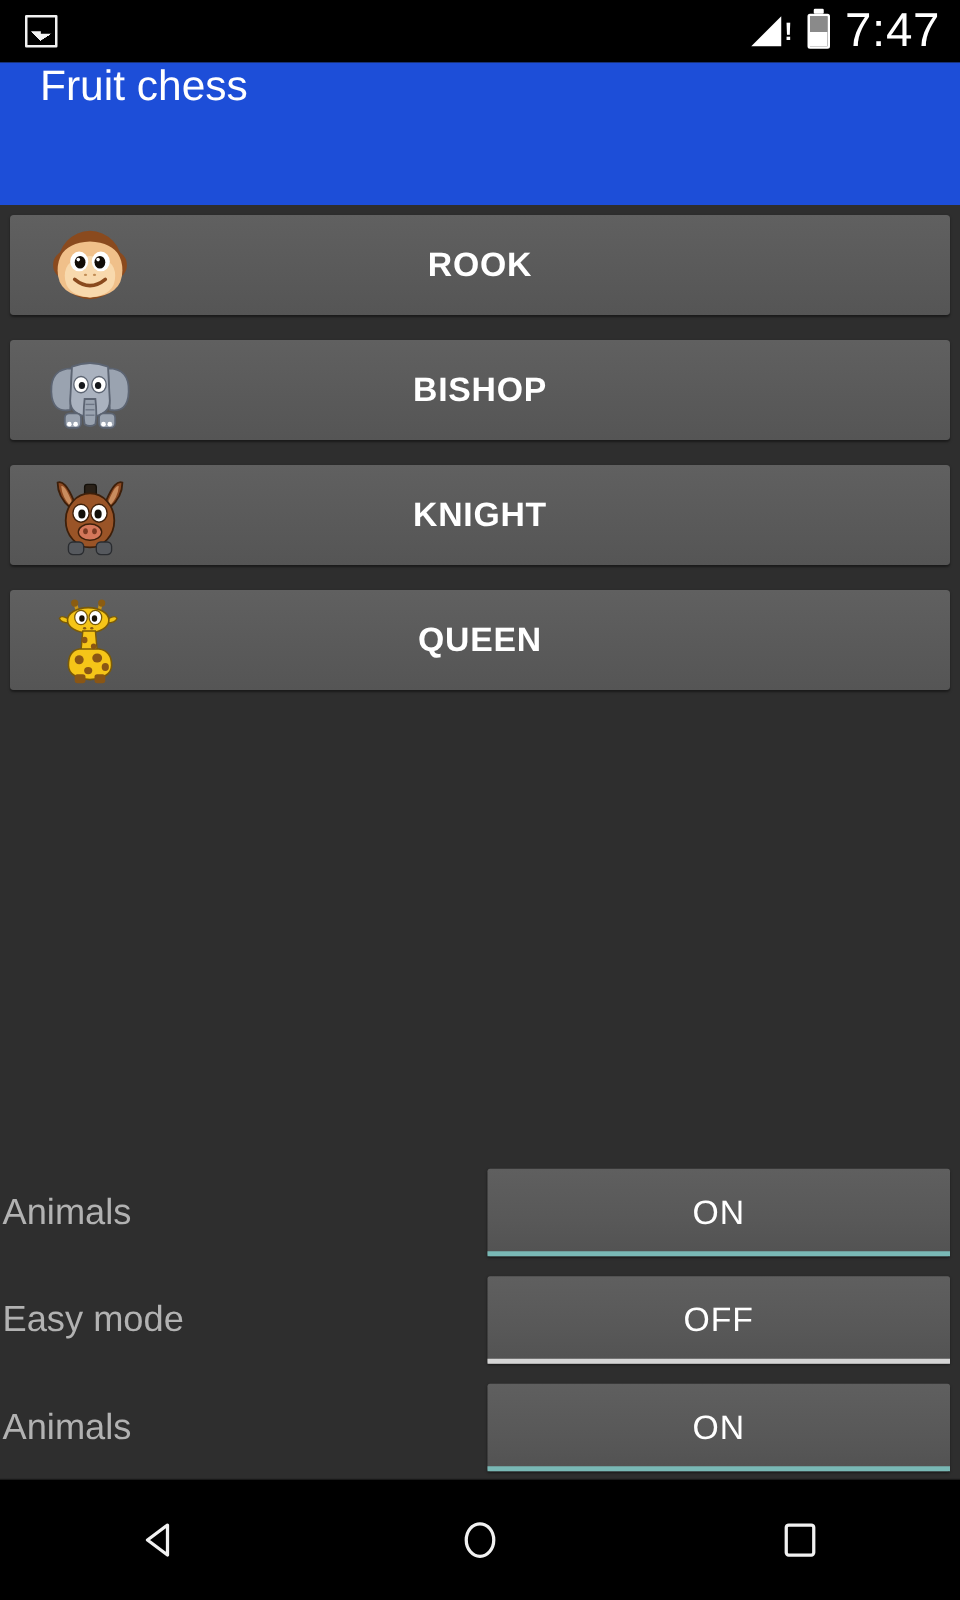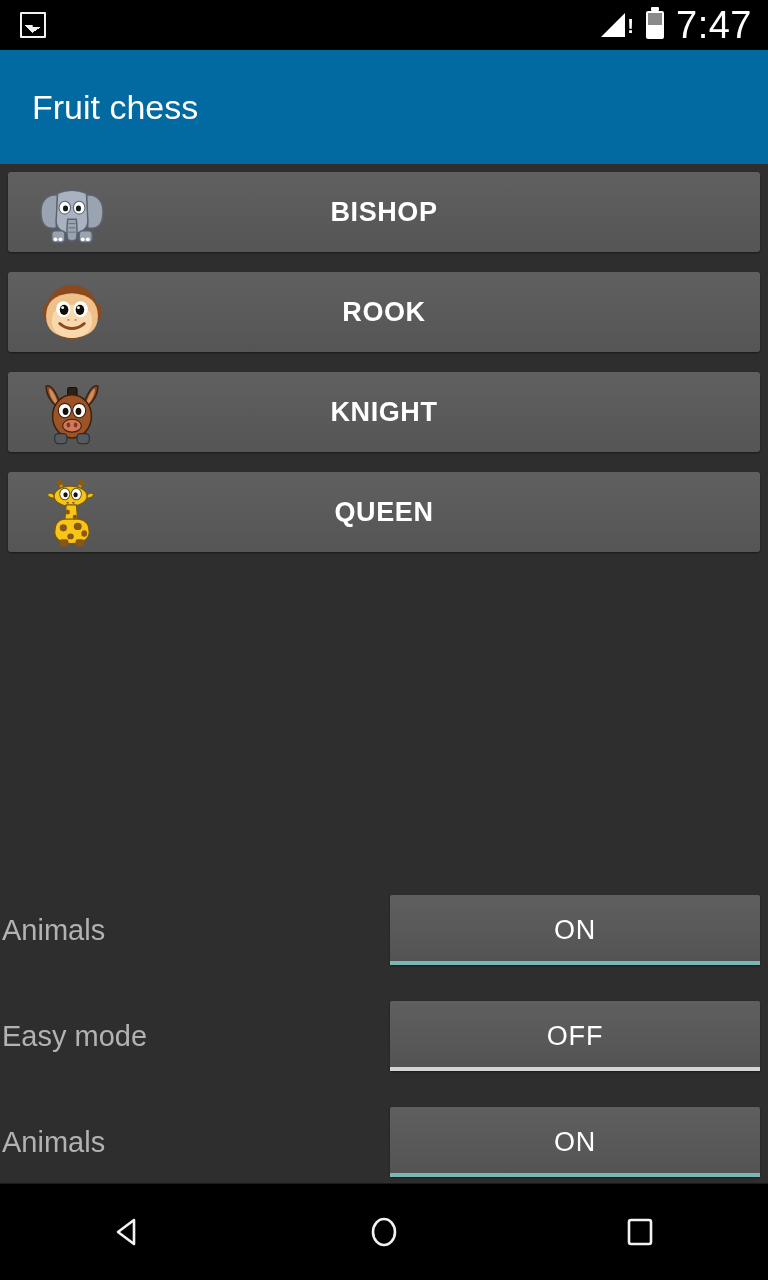--- a/index.html
+++ b/index.html
@@ -83,23 +83,22 @@
   .clock {
     color: #ffffff;
     font-size: 38px;
     font-weight: 400;
     letter-spacing: 0.5px;
   }
 
   
   .app-header {
     flex: 0 0 114px;
-    background: #0369a1;
-    display: flex;
-    align-items: center;
+    background: #1d4ed8;
+    display: flex;
     padding-left: 32px;
     box-shadow: 0 2px 3px rgba(0,0,0,0.35);
   }
   .app-title {
     color: #ffffff;
     font-size: 34px;
     font-weight: 400;
   }
 
   
@@ -141,21 +140,21 @@
     font-weight: 700;
     letter-spacing: 0.6px;
   }
 
   
   .settings {
     margin-top: auto;
     padding-bottom: 6px;
     display: flex;
     flex-direction: column;
-    gap: 36px;
+    gap: 16px;
   }
   .setting-row {
     display: flex;
     align-items: center;
     height: 70px;
   }
   .setting-label {
     color: #b2b2b2;
     font-size: 29px;
     font-weight: 400;
@@ -224,20 +223,44 @@
     </div>
   </div>
 
   <div class="app-header">
     <div class="app-title">Fruit chess</div>
   </div>
 
   <div class="content">
 
     <div class="piece-list">
+
+      <div class="piece-button">
+        <span class="piece-icon">
+          <svg viewBox="0 0 100 100">
+            <ellipse cx="22" cy="50" rx="13" ry="15" fill="#8a4a1e"></ellipse>
+            <ellipse cx="78" cy="50" rx="13" ry="15" fill="#8a4a1e"></ellipse>
+            <ellipse cx="22" cy="50" rx="7" ry="9" fill="#e8b07a"></ellipse>
+            <ellipse cx="78" cy="50" rx="7" ry="9" fill="#e8b07a"></ellipse>
+            <ellipse cx="50" cy="50" rx="36" ry="38" fill="#8a4a1e"></ellipse>
+            <path d="M14 56 Q14 26 50 24 Q86 26 86 56 Q86 84 50 86 Q14 84 14 56 Z" fill="#f0c08a"></path>
+            <path d="M22 62 Q22 42 50 40 Q78 42 78 62 Q78 84 50 86 Q22 84 22 62 Z" fill="#f8d9ad"></path>
+            <ellipse cx="38" cy="46" rx="10" ry="11" fill="#ffffff"></ellipse>
+            <ellipse cx="62" cy="46" rx="10" ry="11" fill="#ffffff"></ellipse>
+            <ellipse cx="39" cy="47" rx="6" ry="7" fill="#120c06"></ellipse>
+            <ellipse cx="61" cy="47" rx="6" ry="7" fill="#120c06"></ellipse>
+            <ellipse cx="37" cy="44" rx="2" ry="2" fill="#ffffff"></ellipse>
+            <ellipse cx="59" cy="44" rx="2" ry="2" fill="#ffffff"></ellipse>
+            <path d="M33 66 Q50 80 67 66" stroke="#8a4a1e" stroke-width="4" fill="none" stroke-linecap="round"></path>
+            <ellipse cx="45" cy="61" rx="1.8" ry="1.2" fill="#c08c55"></ellipse>
+            <ellipse cx="55" cy="61" rx="1.8" ry="1.2" fill="#c08c55"></ellipse>
+          </svg>
+        </span>
+        <span class="piece-label">ROOK</span>
+      </div>
 
       <div class="piece-button">
         <span class="piece-icon">
           <svg viewBox="0 0 100 100">
             <path d="M30 26 Q6 26 7 52 Q8 76 28 72 Z" fill="#9aa3b0" stroke="#5c6472" stroke-width="2"></path>
             <path d="M70 26 Q94 26 93 52 Q92 76 72 72 Z" fill="#9aa3b0" stroke="#5c6472" stroke-width="2"></path>
             <path d="M30 24 Q50 16 70 24 L72 62 Q72 78 50 80 Q28 78 28 62 Z" fill="#aab2bf" stroke="#5c6472" stroke-width="2"></path>
             <path d="M44 60 Q42 78 44 88 Q50 92 56 88 Q58 78 56 60 Z" fill="#9aa3b0" stroke="#5c6472" stroke-width="2"></path>
             <line x1="45" y1="66" x2="55" y2="66" stroke="#6d7585" stroke-width="1.5"></line>
             <line x1="45" y1="72" x2="55" y2="72" stroke="#6d7585" stroke-width="1.5"></line>
@@ -248,44 +271,20 @@
             <ellipse cx="59" cy="45" rx="3.5" ry="4" fill="#16181c"></ellipse>
             <rect x="22" y="76" width="18" height="16" rx="5" fill="#9aa3b0" stroke="#5c6472" stroke-width="2"></rect>
             <rect x="60" y="76" width="18" height="16" rx="5" fill="#9aa3b0" stroke="#5c6472" stroke-width="2"></rect>
             <circle cx="27" cy="88" r="2.6" fill="#ffffff"></circle>
             <circle cx="34" cy="88" r="2.6" fill="#ffffff"></circle>
             <circle cx="65" cy="88" r="2.6" fill="#ffffff"></circle>
             <circle cx="72" cy="88" r="2.6" fill="#ffffff"></circle>
           </svg>
         </span>
         <span class="piece-label">BISHOP</span>
-      </div>
-
-      <div class="piece-button">
-        <span class="piece-icon">
-          <svg viewBox="0 0 100 100">
-            <ellipse cx="22" cy="50" rx="13" ry="15" fill="#8a4a1e"></ellipse>
-            <ellipse cx="78" cy="50" rx="13" ry="15" fill="#8a4a1e"></ellipse>
-            <ellipse cx="22" cy="50" rx="7" ry="9" fill="#e8b07a"></ellipse>
-            <ellipse cx="78" cy="50" rx="7" ry="9" fill="#e8b07a"></ellipse>
-            <ellipse cx="50" cy="50" rx="36" ry="38" fill="#8a4a1e"></ellipse>
-            <path d="M14 56 Q14 26 50 24 Q86 26 86 56 Q86 84 50 86 Q14 84 14 56 Z" fill="#f0c08a"></path>
-            <path d="M22 62 Q22 42 50 40 Q78 42 78 62 Q78 84 50 86 Q22 84 22 62 Z" fill="#f8d9ad"></path>
-            <ellipse cx="38" cy="46" rx="10" ry="11" fill="#ffffff"></ellipse>
-            <ellipse cx="62" cy="46" rx="10" ry="11" fill="#ffffff"></ellipse>
-            <ellipse cx="39" cy="47" rx="6" ry="7" fill="#120c06"></ellipse>
-            <ellipse cx="61" cy="47" rx="6" ry="7" fill="#120c06"></ellipse>
-            <ellipse cx="37" cy="44" rx="2" ry="2" fill="#ffffff"></ellipse>
-            <ellipse cx="59" cy="44" rx="2" ry="2" fill="#ffffff"></ellipse>
-            <path d="M33 66 Q50 80 67 66" stroke="#8a4a1e" stroke-width="4" fill="none" stroke-linecap="round"></path>
-            <ellipse cx="45" cy="61" rx="1.8" ry="1.2" fill="#c08c55"></ellipse>
-            <ellipse cx="55" cy="61" rx="1.8" ry="1.2" fill="#c08c55"></ellipse>
-          </svg>
-        </span>
-        <span class="piece-label">ROOK</span>
       </div>
 
 
       <div class="piece-button">
         <span class="piece-icon">
           <svg viewBox="0 0 100 100">
             <path d="M32 34 Q22 10 14 14 Q14 30 28 42 Z" fill="#8d4a22" stroke="#3d1f0a" stroke-width="2"></path>
             <path d="M68 34 Q78 10 86 14 Q86 30 72 42 Z" fill="#8d4a22" stroke="#3d1f0a" stroke-width="2"></path>
             <path d="M30 36 Q22 16 18 18 Q19 30 28 40 Z" fill="#c98d5e"></path>
             <path d="M70 36 Q78 16 82 18 Q81 30 72 40 Z" fill="#c98d5e"></path>

